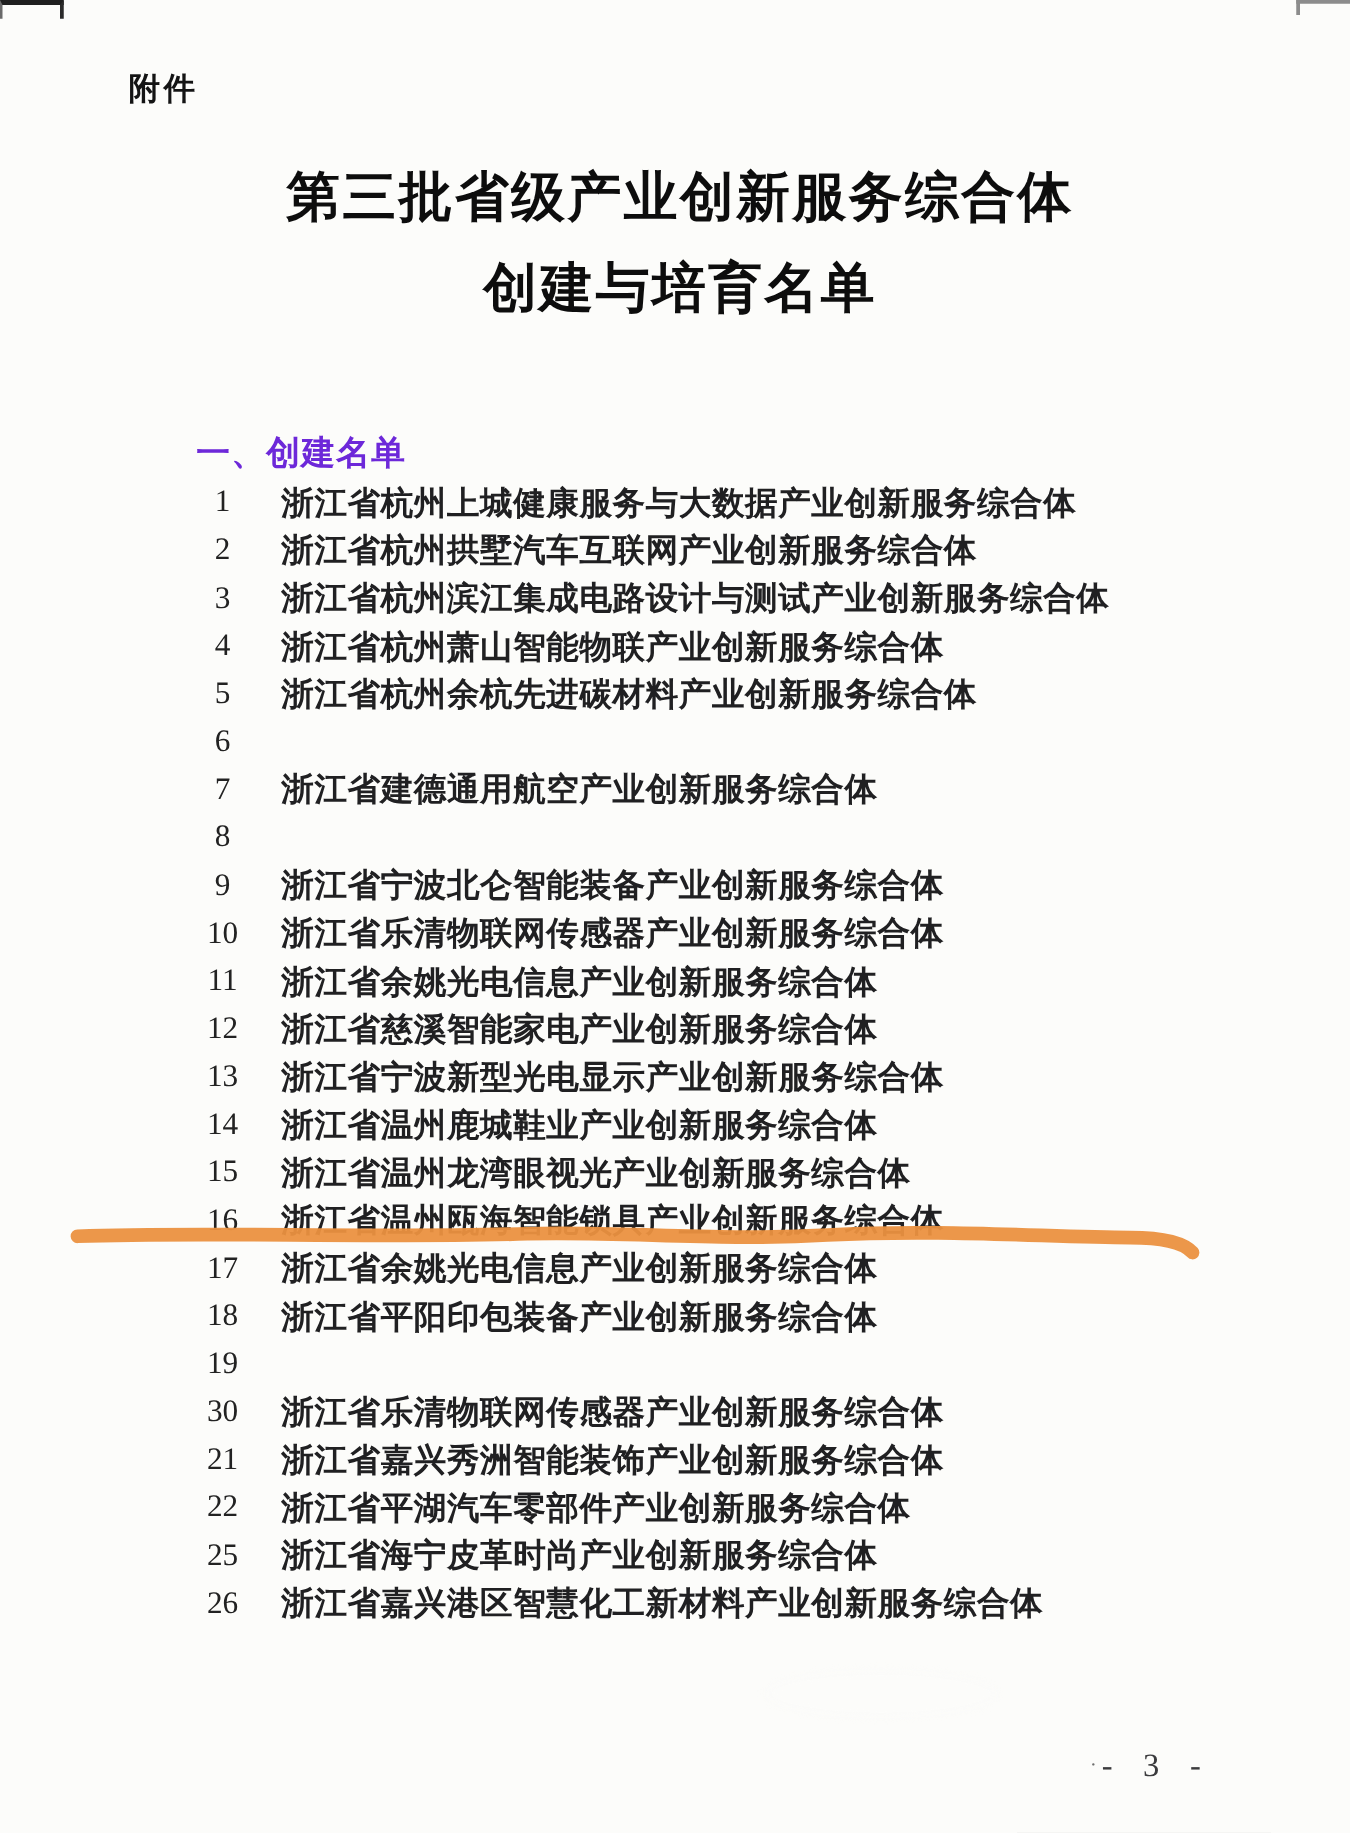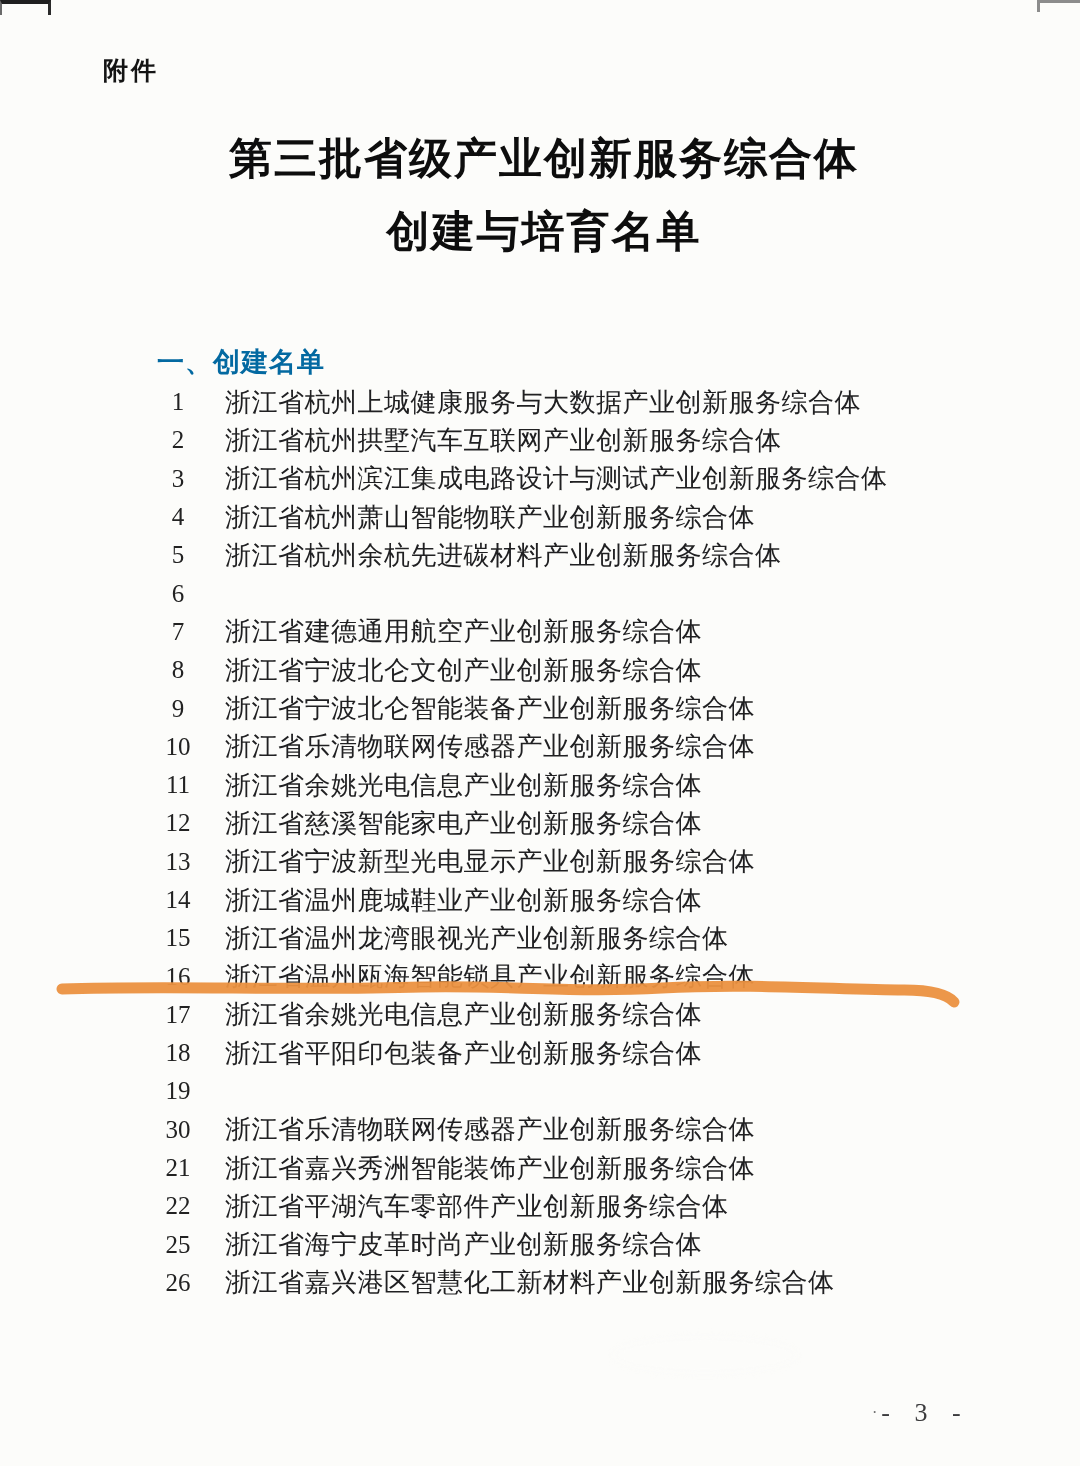--- a/index.html
+++ b/index.html
@@ -35,37 +35,37 @@
   .title{
     position:absolute;left:0;top:118px;width:100%;
     margin:4px;text-align:center;
     font-weight:700;font-size:43px;line-height:73px;
     letter-spacing:2px;color:#0d0d0d;
   }
   .title .t-line{display:block;}
   .section{
     position:absolute;left:157px;top:344px;
     font-family:"Liberation Sans","DejaVu Sans",sans-serif;
-    font-weight:700;font-size:27px;letter-spacing:1px;color:#0369a1;
+    font-weight:700;font-size:27px;letter-spacing:1px;color:#6d28d9;
   }
   .list{
     position:absolute;left:0;top:383px;width:1080px;
   }
   .row{
     height:38.3px;
     display:flex;align-items:center;
     position:relative;
     font-size:26px;color:#202022;
   }
   .num{
     flex:none;width:60px;margin-left:148px;
     text-align:center;font-size:25px;color:#222;
   }
   .txt{
-    margin-left:17px;letter-spacing:0.5px;white-space:nowrap;
+    margin-left:17px;letter-spacing:0.5px;white-space:nowrap;font-weight:bold;
   }
   
   .underline{
     position:absolute;left:52px;top:966px;
     width:915px;height:44px;pointer-events:none;
   }
   
   .smudge{
     position:absolute;left:612px;top:1336px;width:186px;height:38px;
     background:rgba(252,252,250,0.55);
@@ -124,21 +124,20 @@
       </div>
       <div class="row">
         <span class="num">6</span>
       </div>
       <div class="row">
         <span class="num">7</span>
         <span class="txt">浙江省建德通用航空产业创新服务综合体</span>
       </div>
       <div class="row">
         <span class="num">8</span>
-        <span class="txt">浙江省宁波北仑文创产业创新服务综合体</span>
       </div>
       <div class="row">
         <span class="num">9</span>
         <span class="txt">浙江省宁波北仑智能装备产业创新服务综合体</span>
       </div>
       <div class="row">
         <span class="num">10</span>
         <span class="txt">浙江省乐清物联网传感器产业创新服务综合体</span>
       </div>
       <div class="row">

